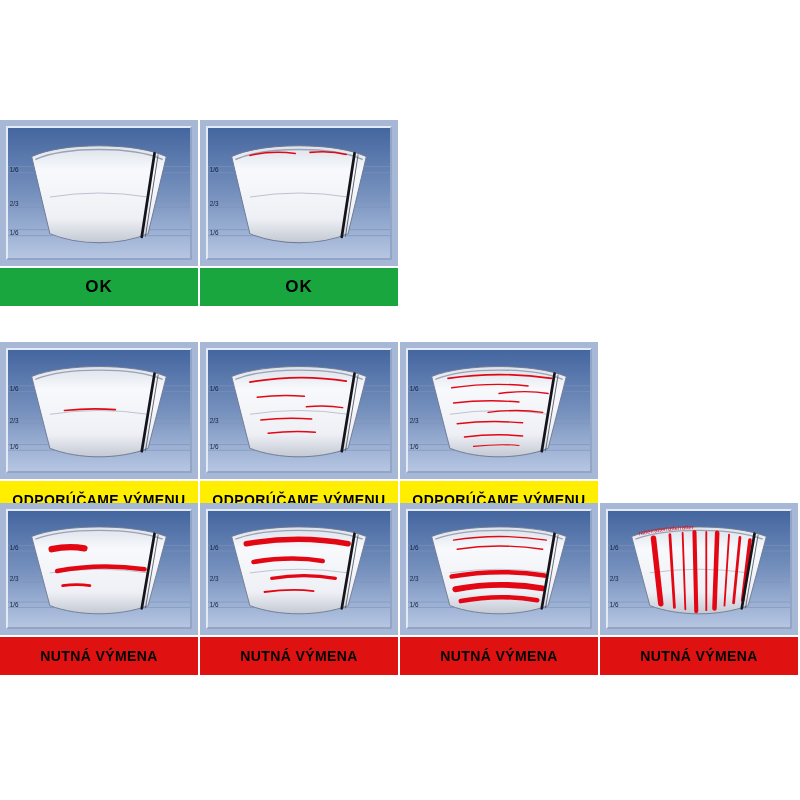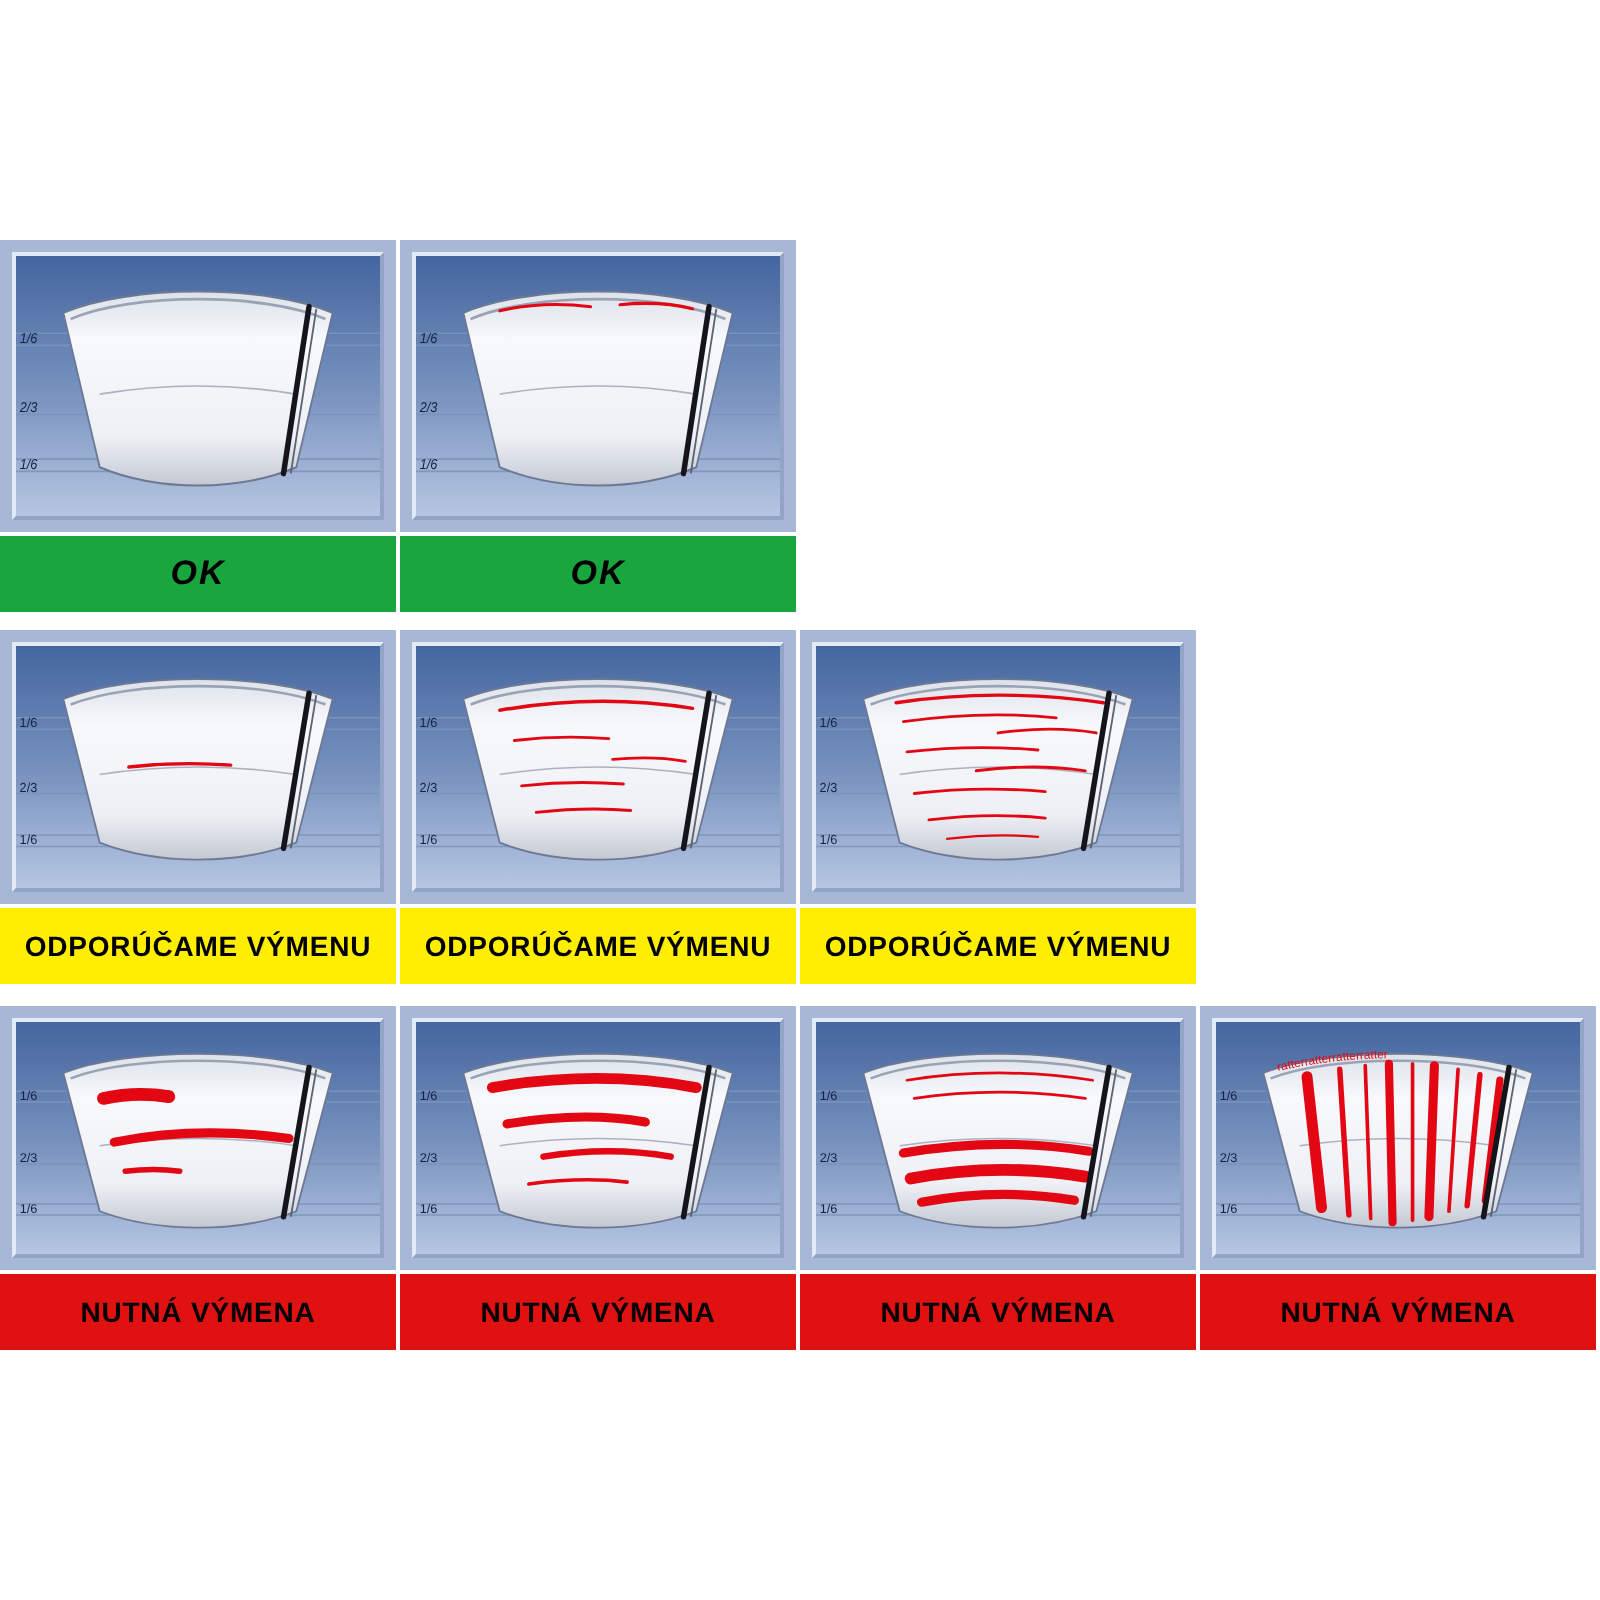--- a/index.html
+++ b/index.html
@@ -8,27 +8,27 @@
 
   .canvas {
     position: relative;
     width: 800px;
     height: 800px;
     background: #ffffff;
     overflow: hidden;
   }
 
   .row { position: absolute; left: 0; display: flex; gap: 2px; }
-  #row-ok        { top: 120px; font-style: italic; }
+  #row-ok        { top: 120px; }
   #row-recommend { top: 315px; }
   #row-must      { top: 503px; }
 
   .cell { width: 198px; display: flex; flex-direction: column; background: #ffffff; }
   #row-ok .cell        { height: 186px; }
-  #row-recommend .cell { height: 177px; }
+  #row-recommend .cell { height: 177px; margin-top: 27px; }
   #row-must .cell      { height: 172px; }
 
   .imgbox { flex: 1; background: #a7b7d6; padding: 6px; display: flex; }
   .frame {
     flex: 1;
     border: 2px solid #e3eaf6;
     border-right-color: #93a5c6;
     border-bottom-color: #93a5c6;
     display: flex;
     overflow: hidden;

